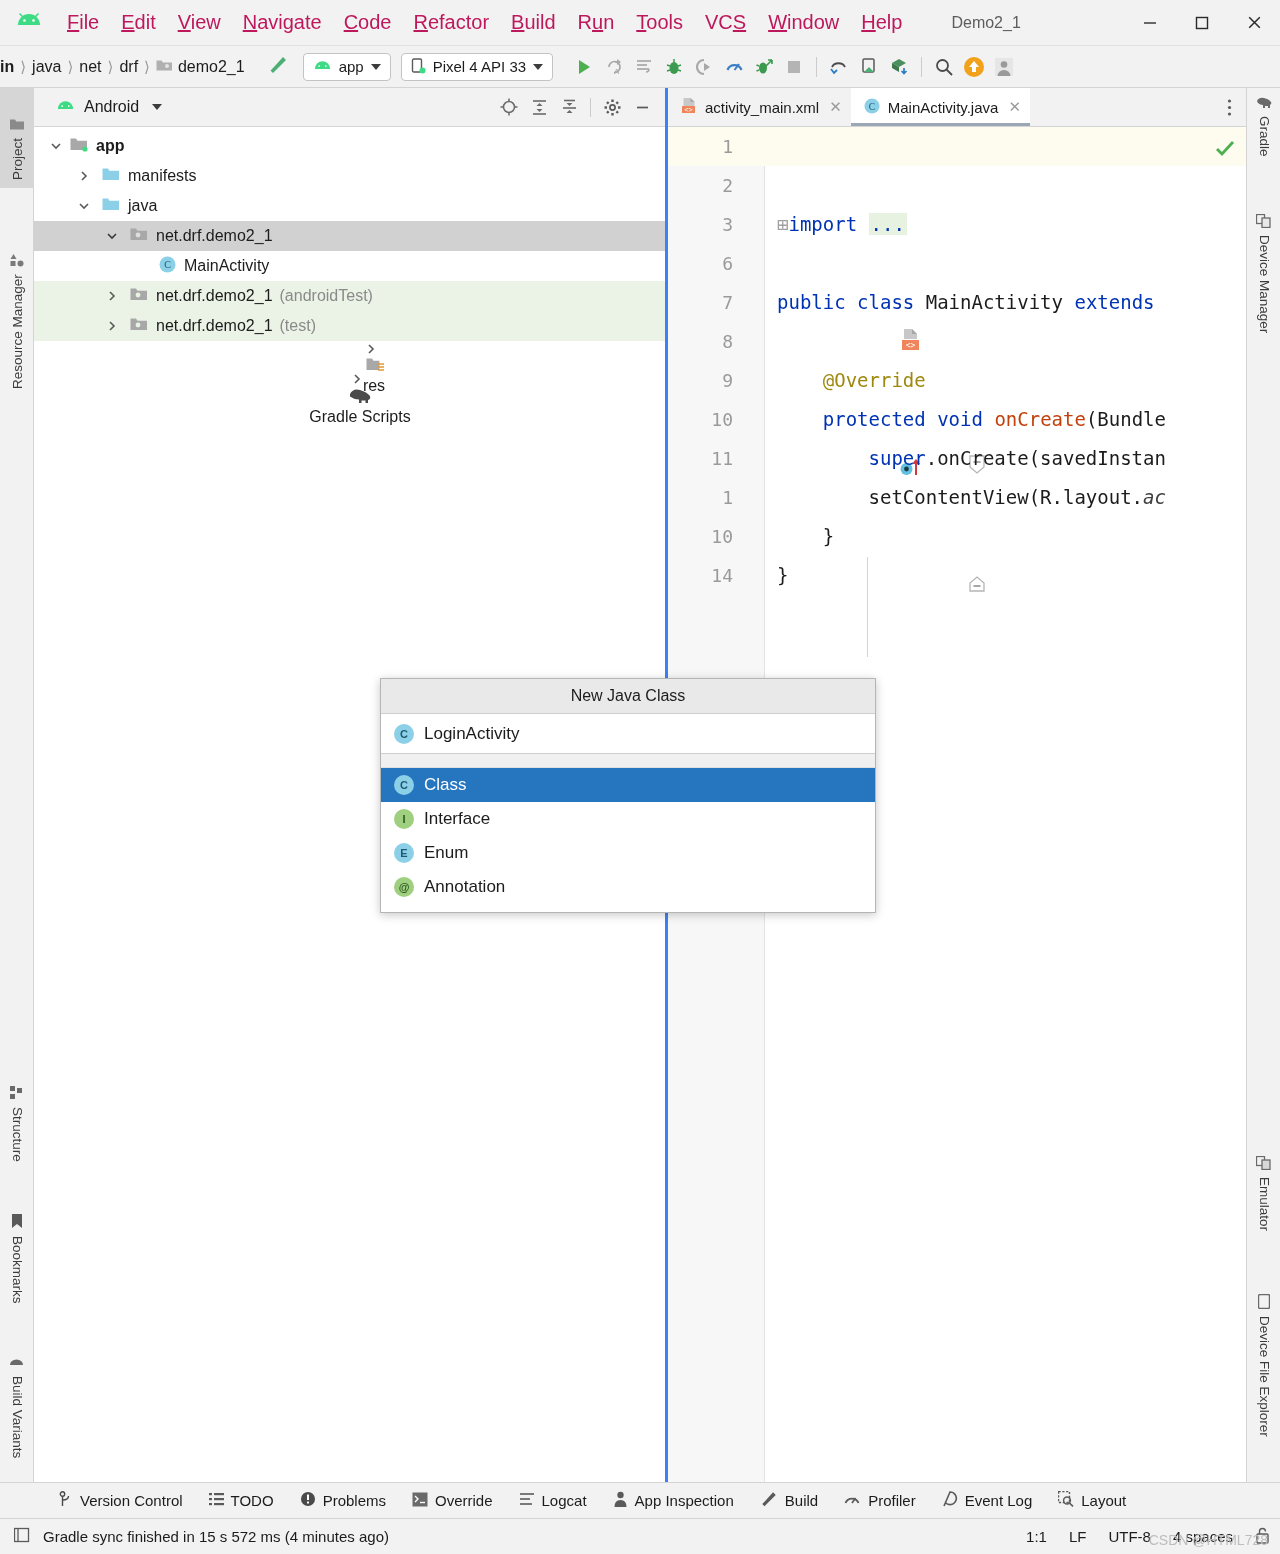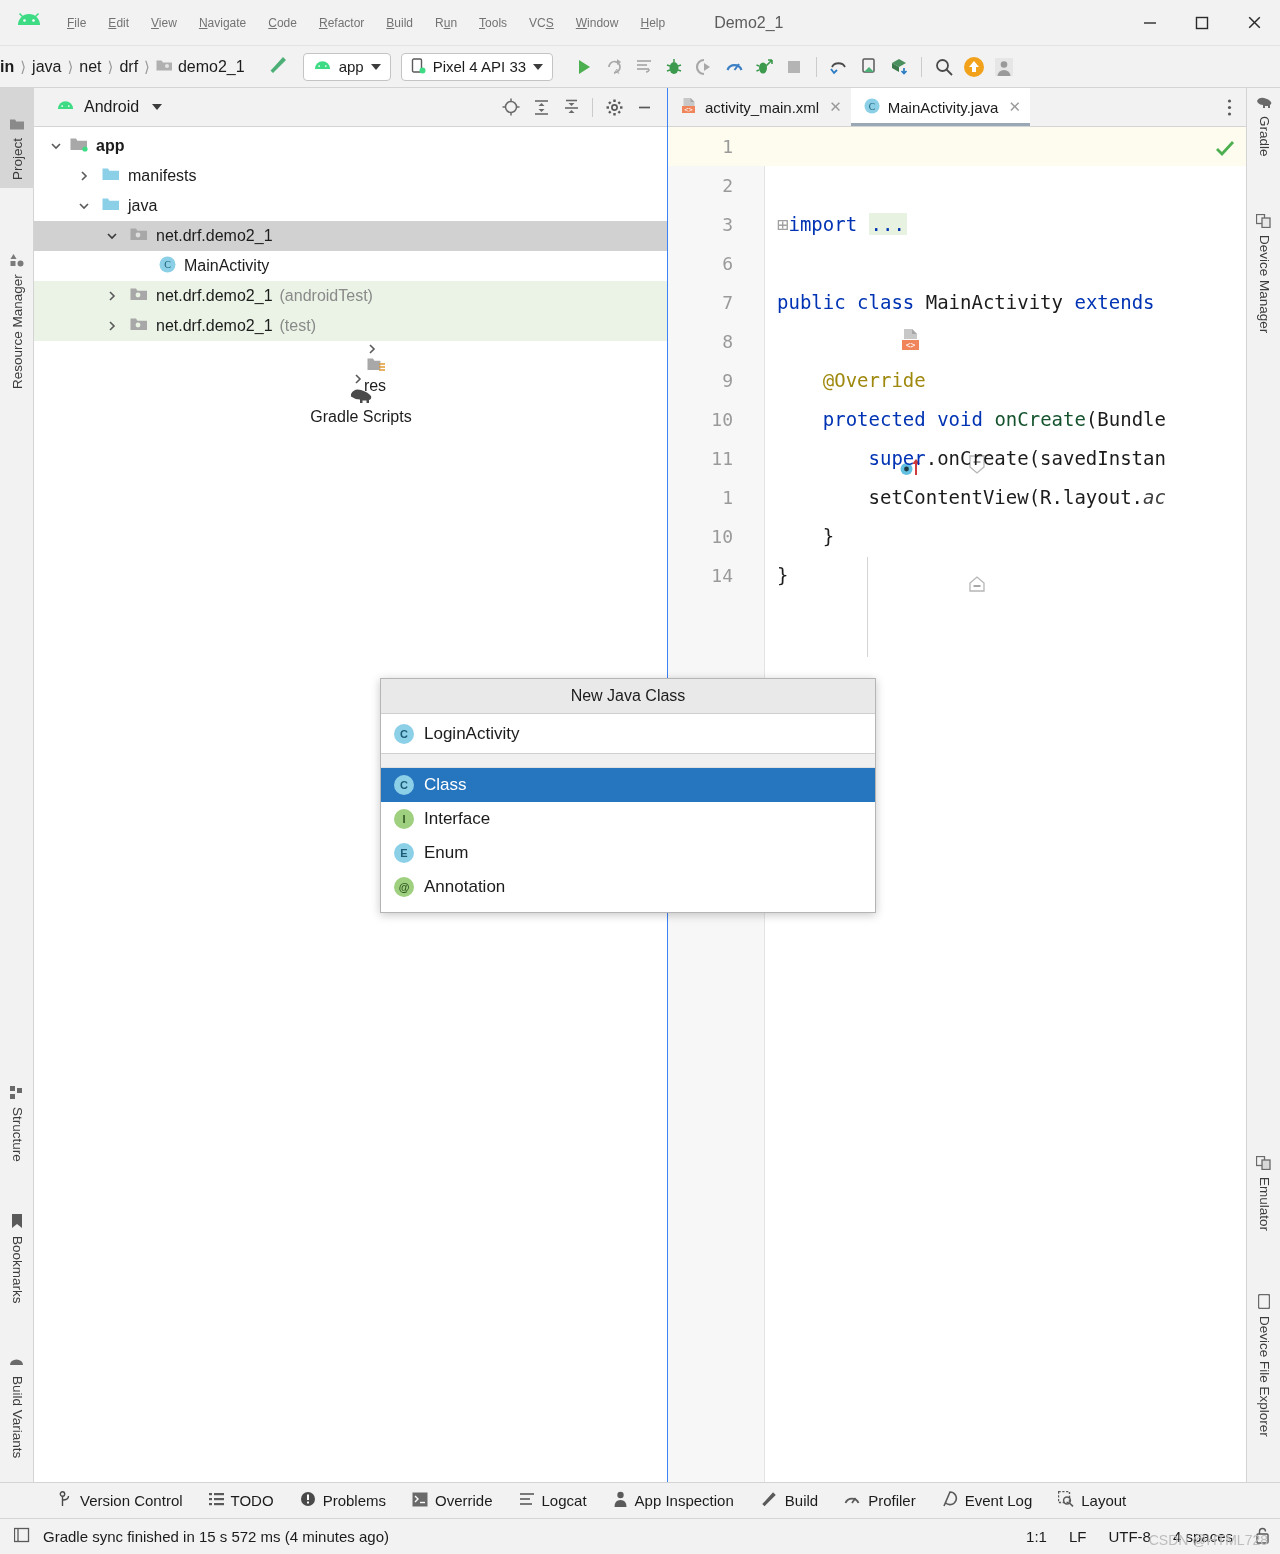--- a/index.html
+++ b/index.html
@@ -15,21 +15,21 @@
 
   
   .menubar {
     position:absolute; left:0; top:0; width:1280px; height:46px;
     background:#f2f2f2; display:flex; align-items:center;
     border-bottom:1px solid #e2e2e2;
   }
   .logo-android { width:30px; height:24px; margin:0 12px 0 14px; position:relative; flex:0 0 auto;}
   .logo-android svg { display:block; }
   .menu-item {
-    padding:4px 11px; font-size:12px; color:#737373; cursor:default; white-space:nowrap;
+    padding:4px 11px; font-size:20px; color:#be185d; cursor:default; white-space:nowrap;
   }
   .menu-item .u { text-decoration:underline; }
   .win-title {
     margin-left:38px; font-size:16px; color:#5c5c5c; white-space:nowrap;
   }
   .win-controls { margin-left:auto; display:flex; align-items:center; height:46px; }
   .win-btn {
     width:52px; height:46px; display:flex; align-items:center; justify-content:center;
     color:#2b2b2b;
   }
@@ -73,21 +73,21 @@
 
   
   .rightstrip {
     position:absolute; right:0; top:88px; width:34px; height:1402px;
     background:#f2f2f2; border-left:1px solid #d4d4d4;
   }
 
   
   .projpanel {
     position:absolute; left:34px; top:88px; width:634px; height:1402px;
-    background:#fff; border-right:1px solid #3b82f6;
+    background:#fff; border-right:3px solid #3b82f6;
   }
   .proj-head {
     height:39px; background:#f2f2f2; display:flex; align-items:center;
     border-bottom:1px solid #d4d4d4; padding-left:22px;
   }
   .proj-title { font-size:16px; margin-left:9px; }
   .proj-head-icons { margin-left:auto; display:flex; align-items:center; padding-right:8px; }
   .ph-ic { width:30px; height:28px; display:flex; align-items:center; justify-content:center; }
   .ph-sep { width:1px; height:19px; background:#cbcbcb; margin:0 6px; }
 
@@ -130,21 +130,21 @@
   .cl { height:39px; line-height:39px; display:flex; align-items:center; white-space:pre; position:relative;}
   .cl.cur { background:#fdfcef; }
   .lnum {
     width:72px; text-align:right; padding-right:7px; color:#9a9a9a;
     font-family:"DejaVu Sans Mono", monospace; font-size:18px; flex:0 0 72px;
   }
   .gicons { width:25px; flex:0 0 25px; position:relative; height:39px; }
   .ctext { padding-left:12px; }
   .k { color:#0033b3; }
   .an { color:#9e880d; }
-  .meth { color:#14532d;margin-top:24px; }
+  .meth { color:#c2410c;margin-top:24px; }
   .fld { color:#404040; font-style:italic; }
   .fold { color:#a0a0a0; }
   .impdots { background:#e8f2e0; padding:0 2px; color:#0033b3; }
 
   .checkmark { position:absolute; right:10px; top:10px; width:22px; height:22px; }
 
   
   .dialog {
     position:absolute; left:380px; top:678px; width:496px; height:235px;
     background:#fff; border:1px solid #b5b5b5;

